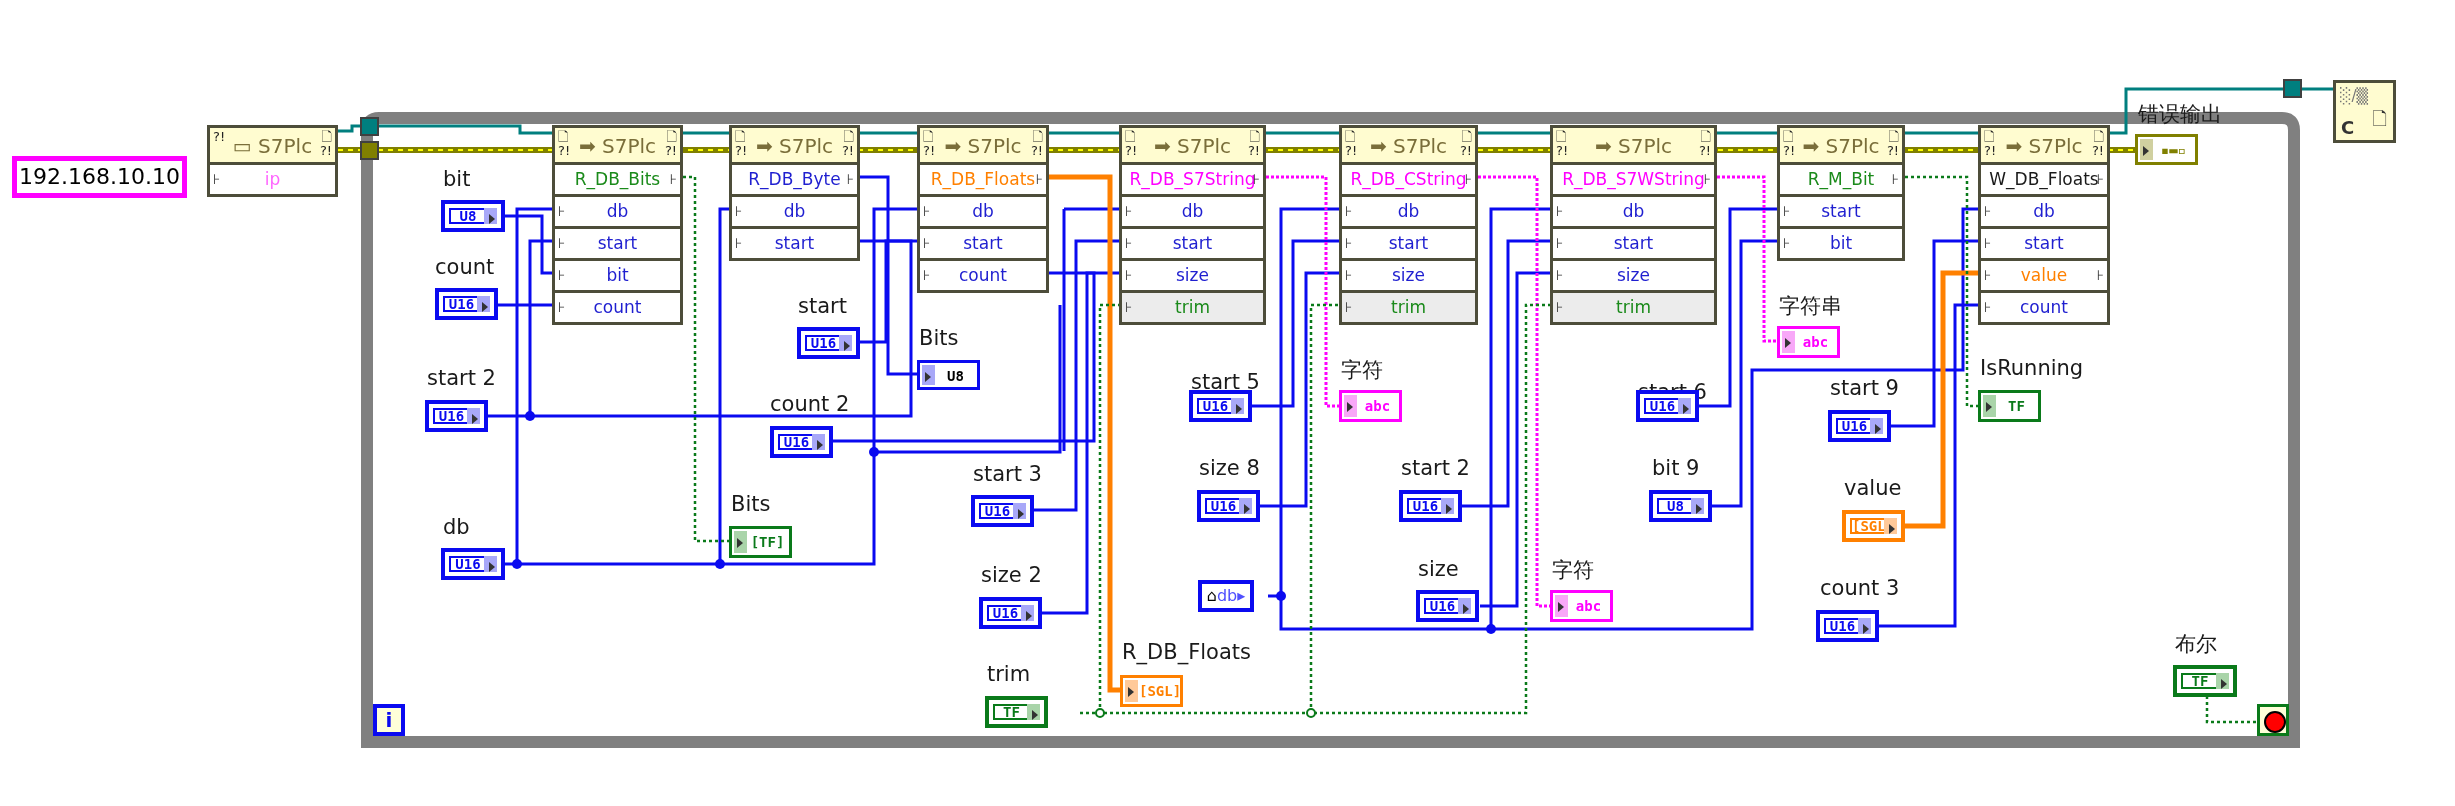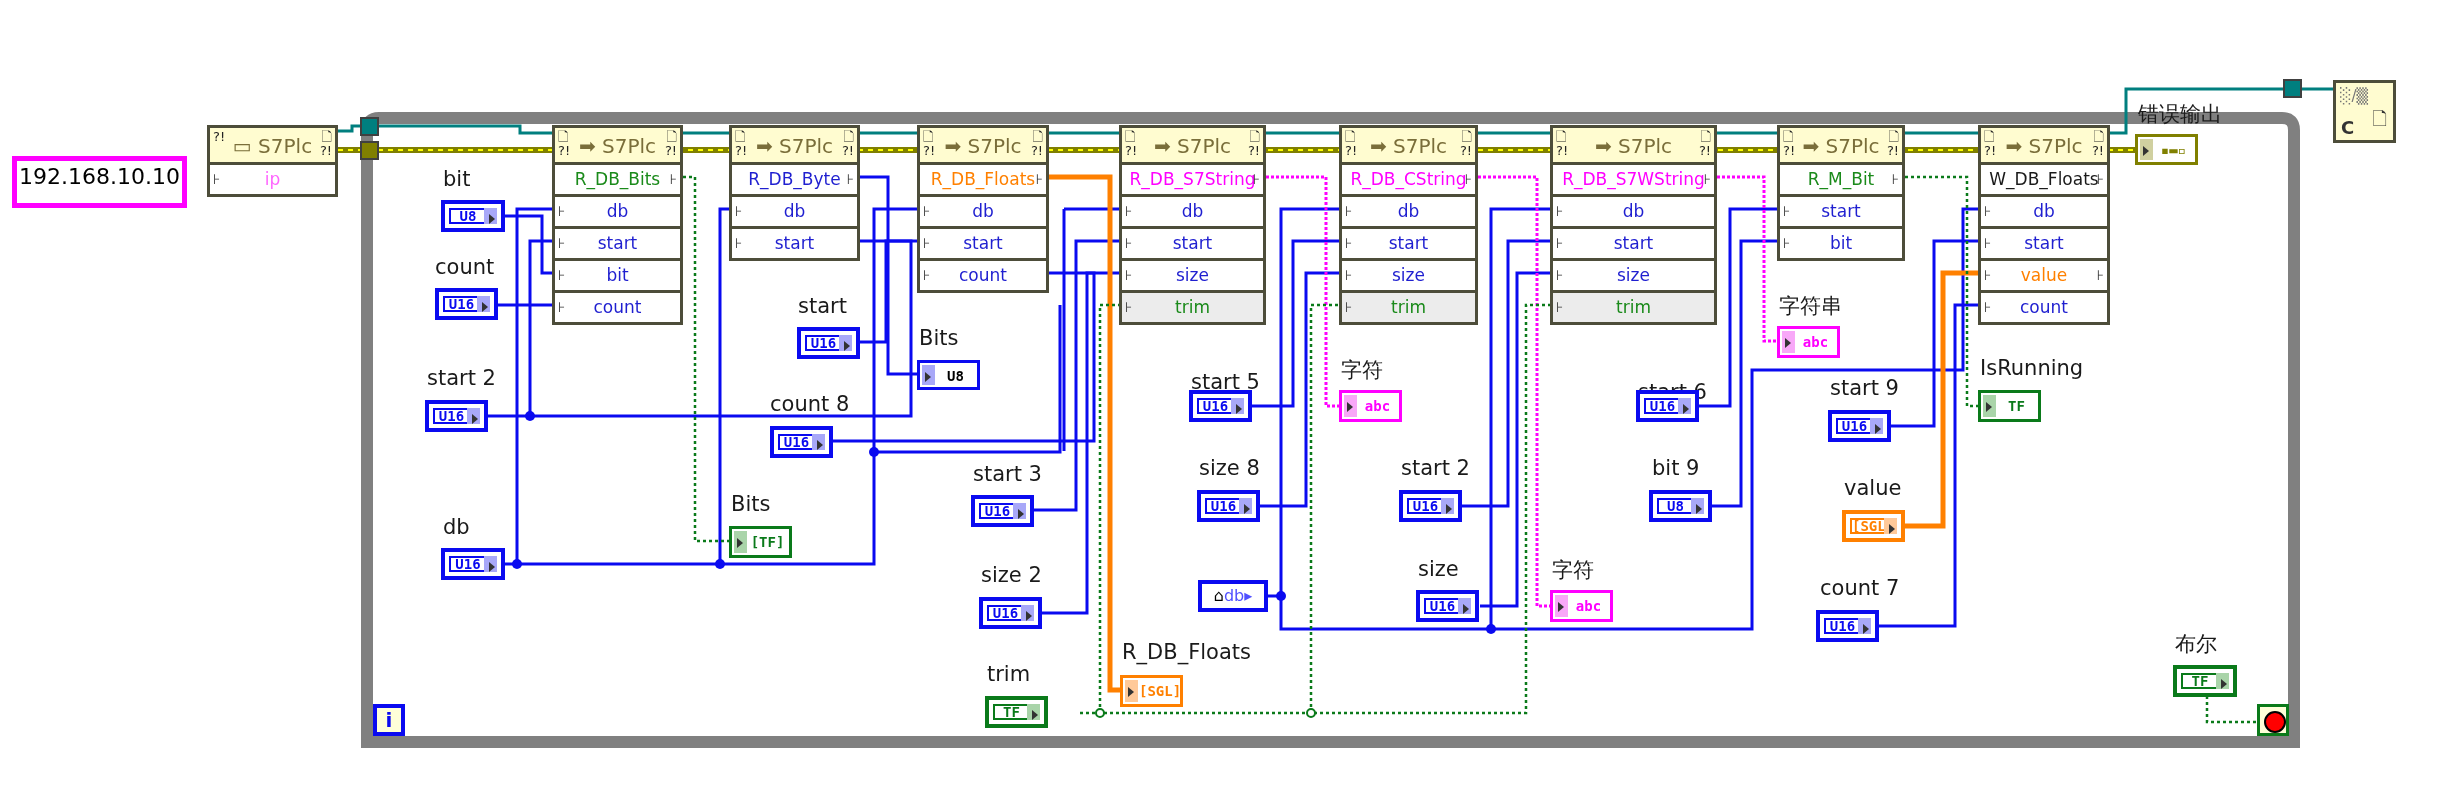--- a/index.html
+++ b/index.html
@@ -139,21 +139,21 @@
   <g fill="#fff" stroke="#0a7a1a" stroke-width="2">
     <circle cx="1100" cy="713" r="4"></circle>
       <circle cx="1311" cy="713" r="4"></circle>
   </g>
 
   <rect x="361" y="118" width="17" height="17" fill="#007f7f" stroke="#404040" stroke-width="2"></rect>
   <rect x="361" y="142" width="17" height="17" fill="#808000" stroke="#404040" stroke-width="2"></rect>
   <rect x="2284" y="80" width="17" height="17" fill="#007f7f" stroke="#404040" stroke-width="2"></rect>
 </svg>
 
-<div class="abs" style="left:12px;top:156px;width:175px;height:52px;border:5px solid #ff00ff;box-sizing:border-box;background:#fff;font-size:22px;line-height:32px;text-align:center;">192.168.10.10</div>
+<div class="abs" style="left:12px;top:156px;width:175px;height:42px;border:5px solid #ff00ff;box-sizing:border-box;background:#fff;font-size:22px;line-height:32px;text-align:center;">192.168.10.10</div>
 
 <div class="node" style="left:207px;top:125px;width:131px;">
   <div class="hdr">
       <span class="tl">?!</span>
       <span class="cls"><span>▭ </span><span>S7Plc</span></span>
       <span class="tr">🗋<br>?!</span>
     </div>
   <div class="row" style="color:#ff66ff"><span class="tick">⊦</span><span>ip</span></div>
 </div>
 
@@ -275,21 +275,21 @@
       <div class="inner"></div>
       <div class="txt">U16</div>
       <div class="term"></div>
     </div>
     <div class="lbl" style="left: 798px; top: 294px;">start</div>
     <div class="ctl " style="left: 797px; top: 327px; width: 63px; height: 32px;">
       <div class="inner"></div>
       <div class="txt">U16</div>
       <div class="term"></div>
     </div>
-    <div class="lbl" style="left: 770px; top: 392px;">count 8</div>
+    <div class="lbl" style="left: 770px; top: 392px;">count 2</div>
     <div class="ctl " style="left: 770px; top: 426px; width: 63px; height: 32px;">
       <div class="inner"></div>
       <div class="txt">U16</div>
       <div class="term"></div>
     </div>
     <div class="lbl" style="left: 973px; top: 462px;">start 3</div>
     <div class="ctl " style="left: 971px; top: 495px; width: 63px; height: 32px;">
       <div class="inner"></div>
       <div class="txt">U16</div>
       <div class="term"></div>
@@ -347,21 +347,21 @@
       <div class="inner"></div>
       <div class="txt">U16</div>
       <div class="term"></div>
     </div>
     <div class="lbl" style="left: 1844px; top: 476px;">value</div>
     <div class="ctl orange" style="left: 1842px; top: 510px; width: 63px; height: 32px;">
       <div class="inner"></div>
       <div class="txt">[SGL]</div>
       <div class="term"></div>
     </div>
-    <div class="lbl" style="left: 1820px; top: 576px;">count 7</div>
+    <div class="lbl" style="left: 1820px; top: 576px;">count 3</div>
     <div class="ctl " style="left: 1816px; top: 610px; width: 63px; height: 32px;">
       <div class="inner"></div>
       <div class="txt">U16</div>
       <div class="term"></div>
     </div>
     <div class="lbl" style="left: 2175px; top: 630px;">布尔</div>
     <div class="ctl green" style="left: 2173px; top: 665px; width: 64px; height: 32px;">
       <div class="inner"></div>
       <div class="txt">TF</div>
       <div class="term"></div>
@@ -399,21 +399,21 @@
     <div class="lbl" style="left: 1980px; top: 356px;">IsRunning</div>
     <div class="ind green" style="left: 1978px; top: 390px; width: 63px; height: 32px;">
       <div class="term"></div>
       <div class="txt">TF</div>
     </div>
     <div class="lbl" style="left: 2138px; top: 100px;">错误输出</div>
     <div class="ind olive" style="left: 2135px; top: 134px; width: 63px; height: 31px;">
       <div class="term"></div>
       <div class="txt" style="color: rgb(128, 128, 0);">▪▬▫</div>
     </div>
-    <div class="abs" style="left: 1198px; top: 580px; width: 70px; height: 32px; box-sizing: border-box; border: 4px solid rgb(10, 10, 240); background: rgb(255, 255, 255); font-size: 16px; line-height: 24px; text-align: center; color: rgb(80, 80, 255);"><span style="color:#000">⌂</span><span>db</span><span>▸</span></div>
+    <div class="abs" style="left: 1198px; top: 580px; width: 56px; height: 32px; box-sizing: border-box; border: 4px solid rgb(10, 10, 240); background: rgb(255, 255, 255); font-size: 16px; line-height: 24px; text-align: center; color: rgb(80, 80, 255);"><span style="color:#000">⌂</span><span>db</span><span>▸</span></div>
   </div>
 
 <div class="abs" style="left:373px;top:704px;width:32px;height:32px;box-sizing:border-box;border:4px solid #0a0af0;background:#ffffd8;color:#0a0af0;font-weight:bold;font-size:20px;text-align:center;line-height:24px;">i</div>
 
 <div class="abs" style="left:2257px;top:704px;width:32px;height:32px;box-sizing:border-box;border:3px solid #0a7a1a;background:#ffffd8;">
   <div style="position:absolute;left:4px;top:4px;width:18px;height:18px;border-radius:50%;background:#f00;border:2px solid #000;"></div>
 </div>
 
 <div class="abs" style="left:2333px;top:80px;width:63px;height:63px;box-sizing:border-box;border:3px solid #4d4d3a;background:#fffcd0;">
   <div style="position:absolute;left:4px;top:4px;font-size:15px;color:#777;">░/▒</div>

